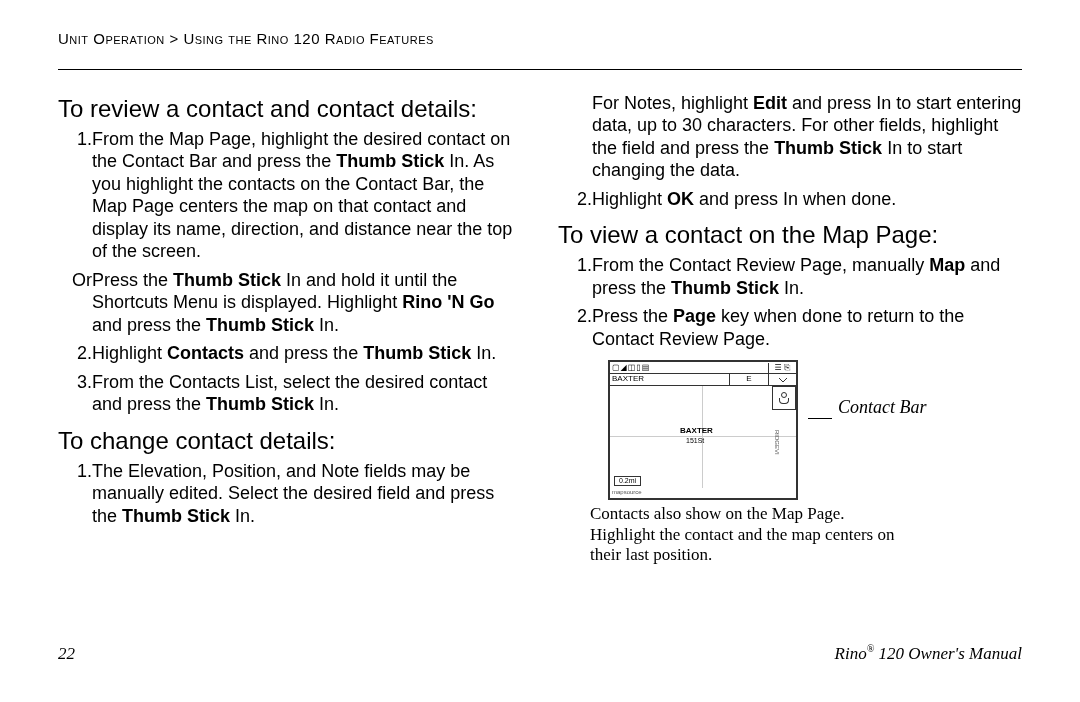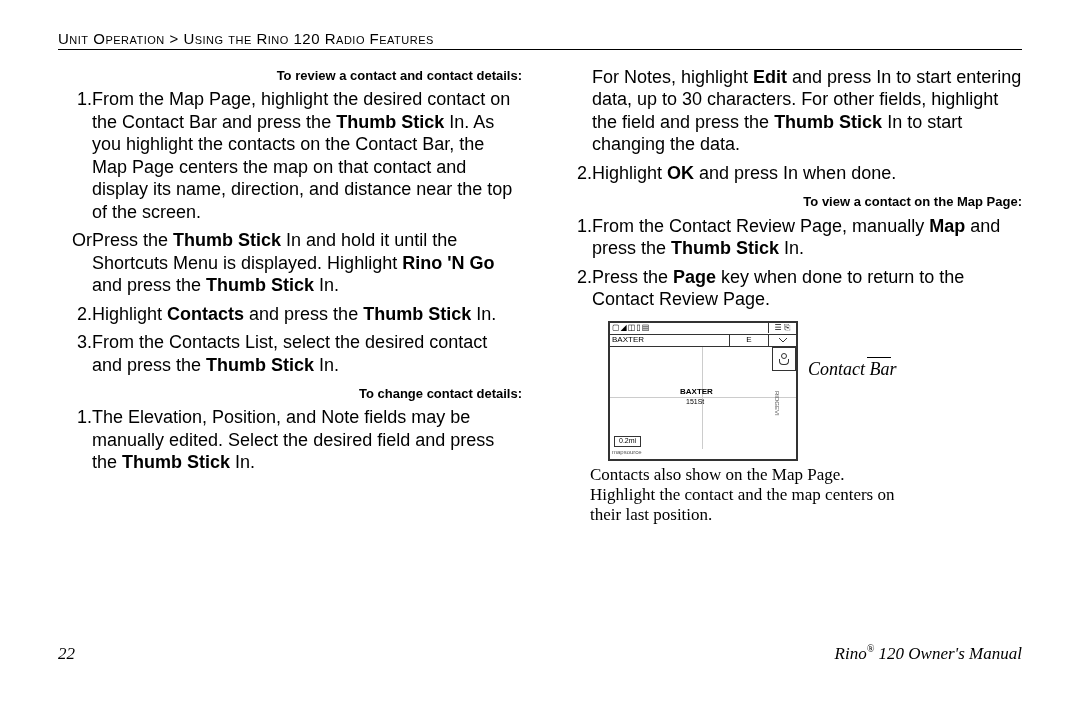--- a/index.html
+++ b/index.html
@@ -16,38 +16,37 @@
     width: 1080px;
     height: 702px;
     padding: 30px 58px 20px 58px;
     position: relative;
   }
   .breadcrumb {
     font-variant: small-caps;
     font-size: 15px;
     letter-spacing: 0.5px;
     border-bottom: 1px solid #000;
-    padding-bottom: 0;
-    margin-bottom: 12px;
+    padding-bottom: 20px;
+    margin-bottom: 18px;
     width: 100%;
   }
   .columns {
     display: flex;
     gap: 36px;
   }
   .col {
     flex: 1 1 50%;
     min-width: 0;
   }
   .h {
-    font-weight: bold;
-    font-size: 13px;
+    font-weight: normal;
+    font-size: 24px;
     margin-top: 6px;
     margin-bottom: 2px;
-    text-align: right;
   }
   ol.steps {
     list-style: none;
     margin: 0 0 10px 0;
   }
   ol.steps li {
     display: flex;
     margin: 4px 0 6px 0;
     padding-left: 14px;
   }
@@ -188,21 +187,20 @@
     width: 6px; height: 6px; border: 1px solid #333; border-radius: 50%;
   }
   .device-screen .contact-icon .body {
     width: 10px; height: 6px; border: 1px solid #333; border-top: none;
     border-radius: 0 0 4px 4px;
   }
   .callout {
     display: flex;
     align-items: flex-end;
     margin-top: 36px;
-    flex-direction: column;
   }
   .callout .line {
     width: 24px;
     height: 1px;
     background: #000;
     margin-right: 6px;
   }
   .callout .label {
     font-style: italic;
     font-family: "Times New Roman", Times, serif;

